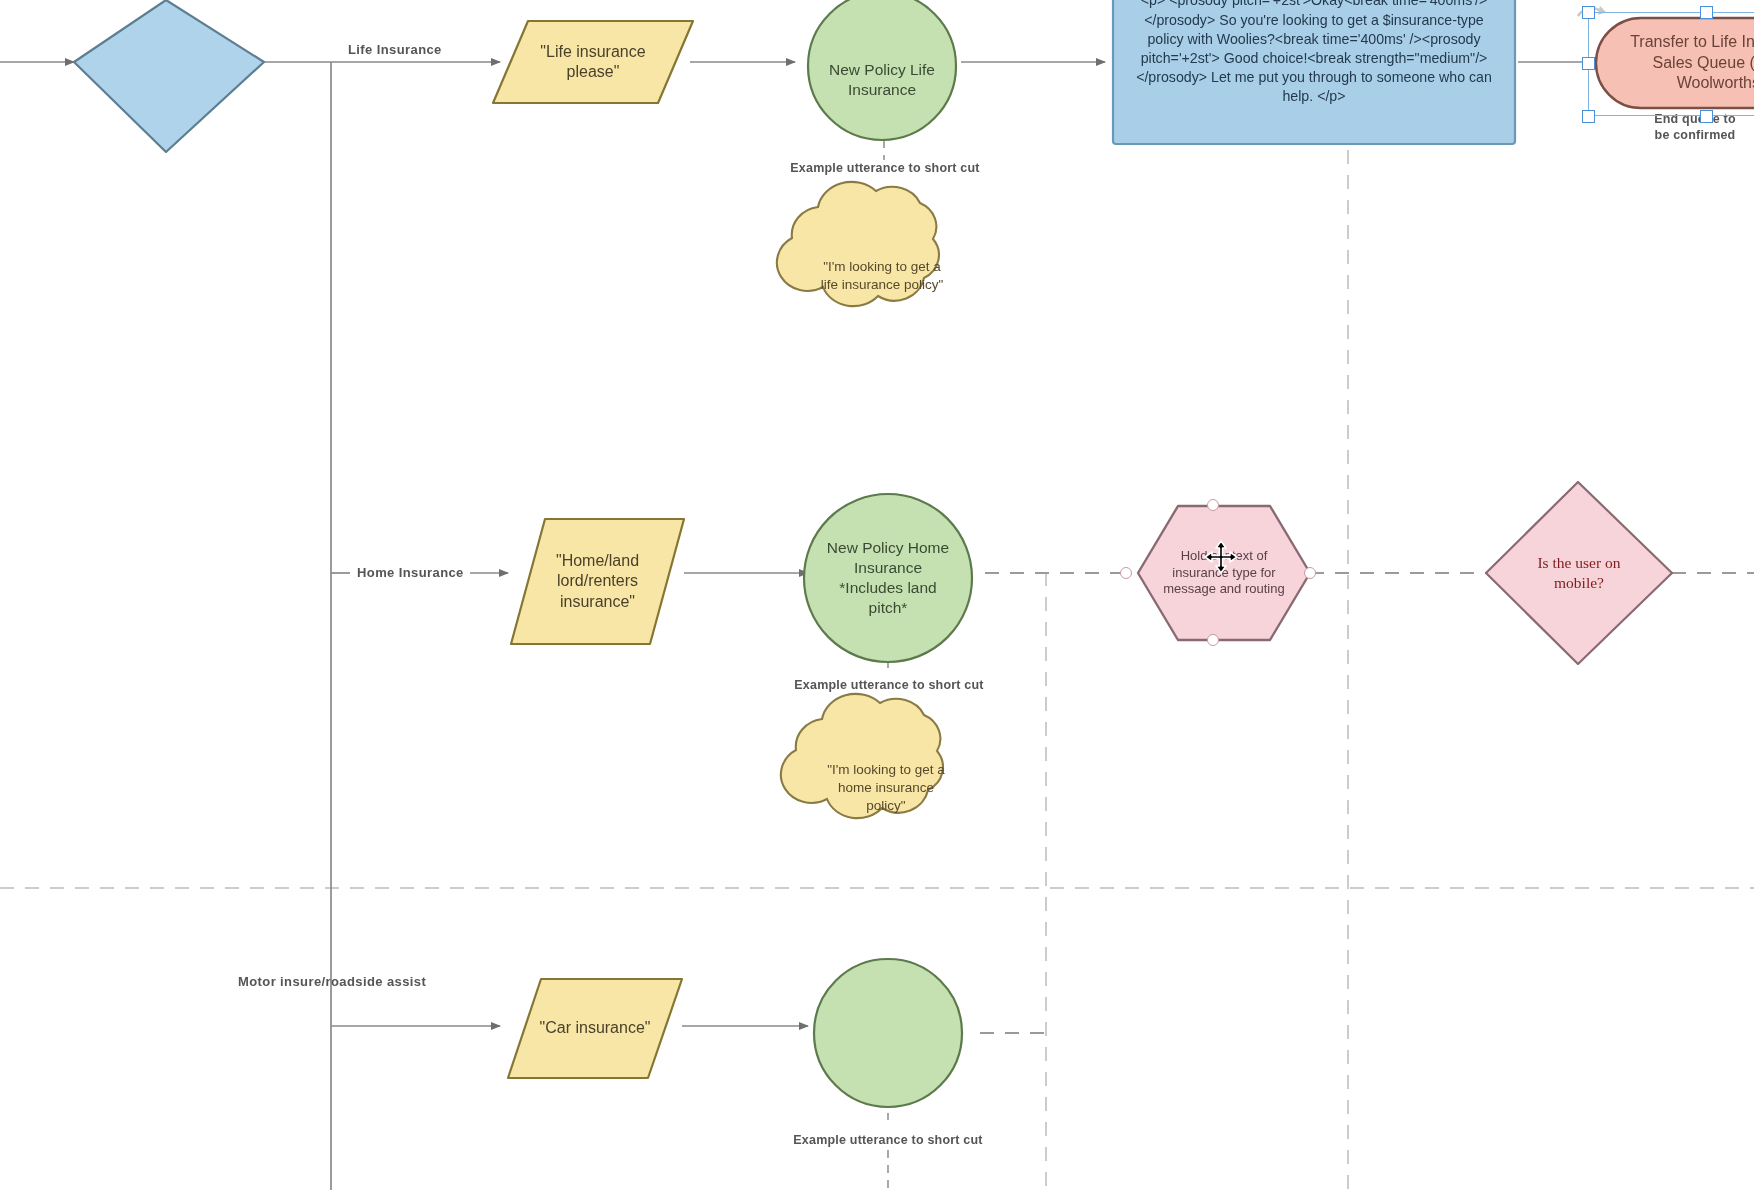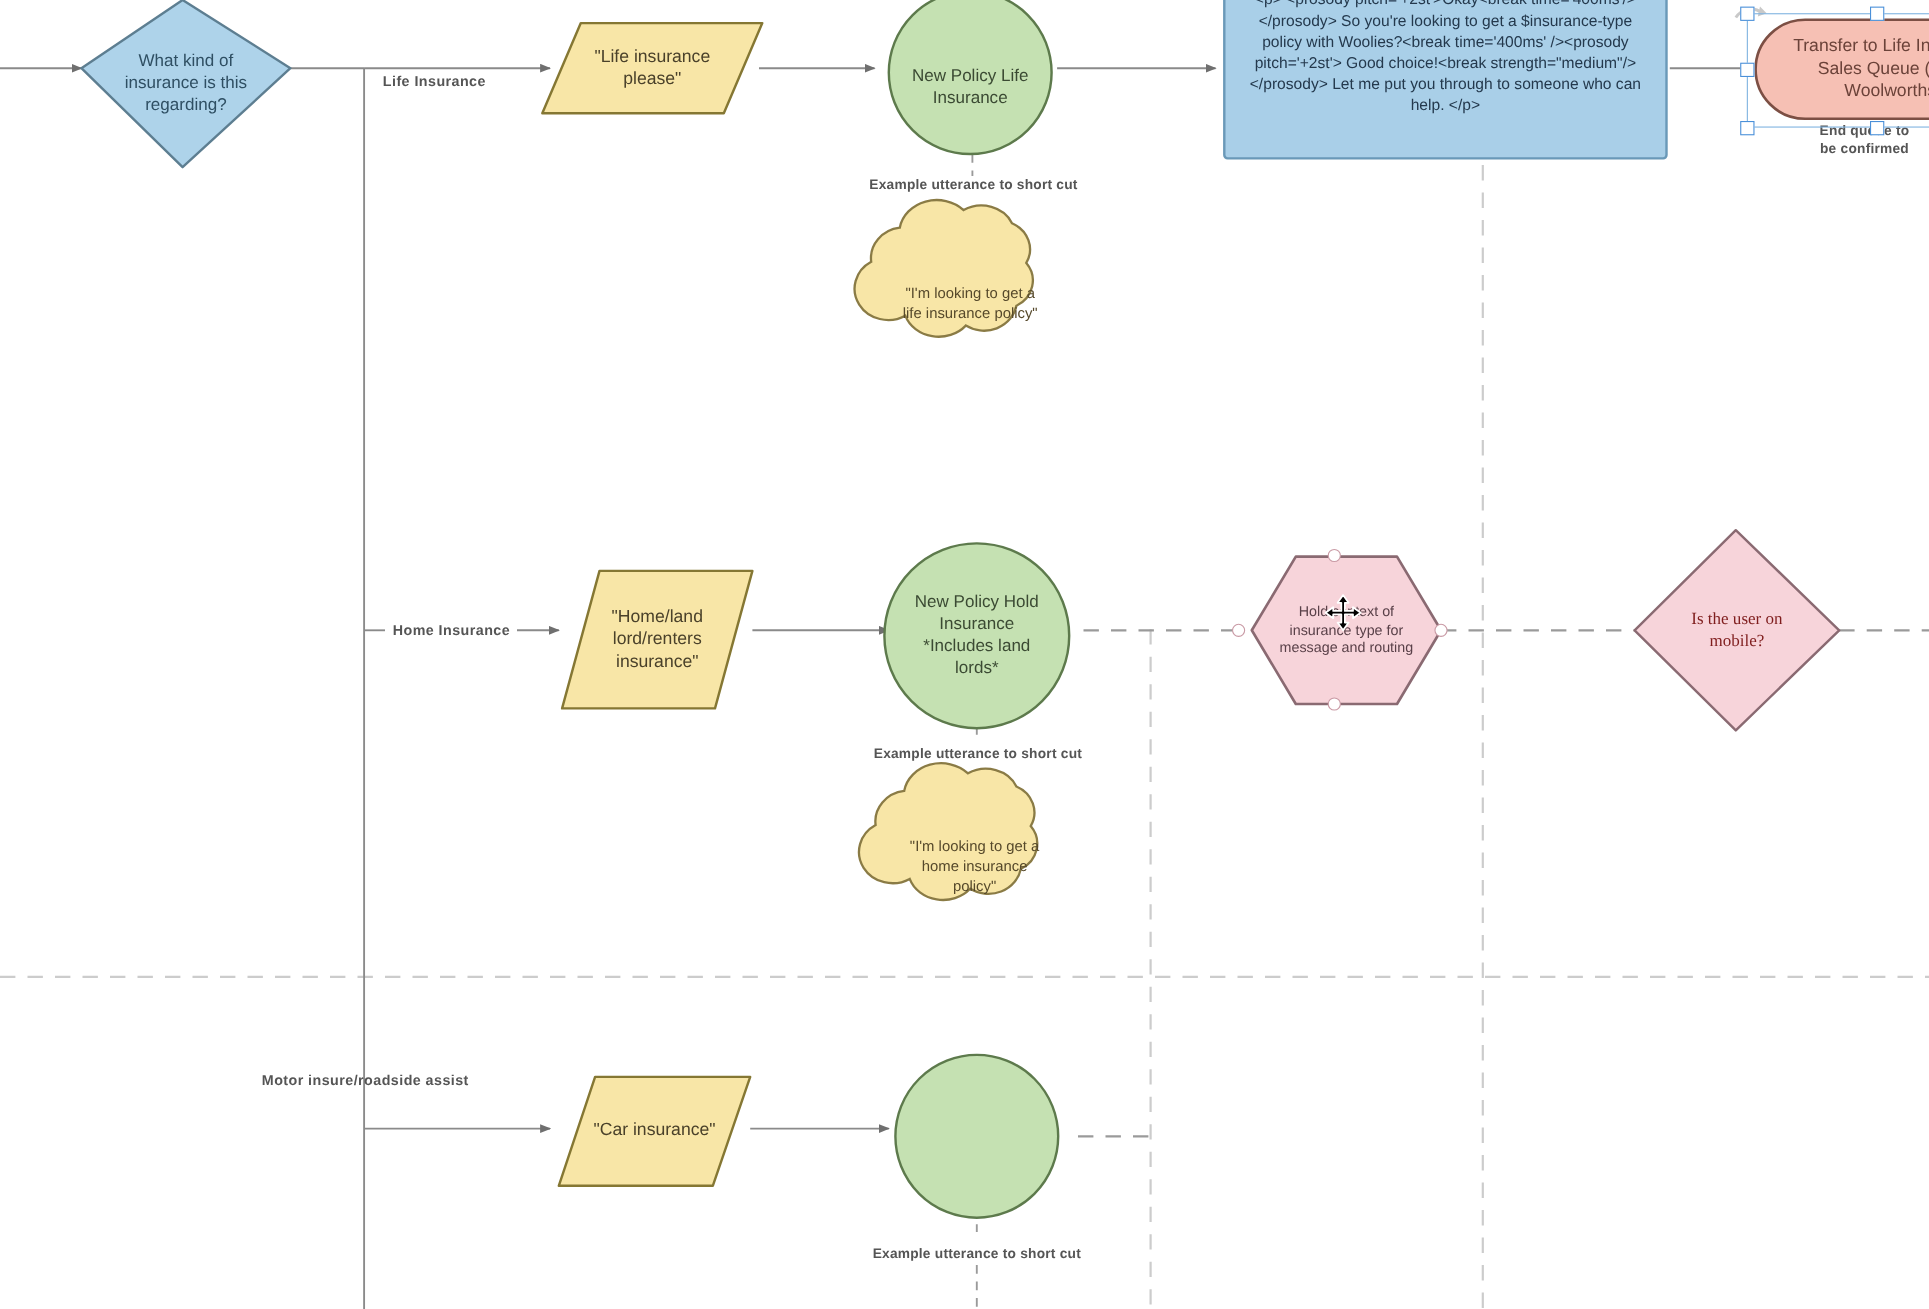--- a/index.html
+++ b/index.html
@@ -191,23 +191,20 @@
       <path d="M812,238 a30,28 0 0,1 26,-31 a34,30 0 0,1 58,-16
                a30,26 0 0,1 44,12 a28,26 0 0,1 13,36
                a28,26 0 0,1 -9,39 a30,28 0 0,1 -46,18
                a32,28 0 0,1 -55,-9 a28,26 0 0,1 -31,-49 z" fill="#f8e6a7" stroke="#8a7b45" stroke-width="2.1" transform="translate(-16,512)"></path>
     </g>
 
     <path d="M1578,16 a16,16 0 0,1 24,-4" fill="none" stroke="#c9c9c9" stroke-width="2.6"></path>
     <path d="M1600,6 l6,6 l-8,3 z" fill="#c9c9c9"></path>
   </svg>
 
-  <div class="node diamond" style="left:74px;  top:0px;   width:190px; height:152px;">
-    <div class="node-text t-diamond-blue" style="max-width:140px;">What kind of insurance is this regarding?</div>
-  </div>
 
   <div class="node" style="left:493px; top:21px; width:200px; height:82px;">
     <div class="node-text t-para" style="max-width:150px;">"Life insurance please"</div>
   </div>
 
   <div class="node" style="left:808px; top:-8px; width:148px; height:148px;">
     <div class="node-text t-circle" style="max-width:126px;margin-top:28px;">New Policy Life Insurance</div>
   </div>
 
   <div class="node" style="left:1113px; top:-46px; width:402px; height:190px;">
@@ -216,21 +213,21 @@
 
   <div class="node" style="left:1596px; top:18px; width:250px; height:90px;">
     <div class="node-text t-pill" style="max-width:232px;">Transfer to Life Insurance Sales Queue (Non-Woolworths)</div>
   </div>
 
   <div class="node" style="left:511px; top:519px; width:173px; height:125px;">
     <div class="node-text t-para" style="max-width:132px;">"Home/land lord/renters insurance"</div>
   </div>
 
   <div class="node" style="left:804px; top:494px; width:168px; height:168px;">
-    <div class="node-text t-circle" style="max-width:140px;">New Policy Hold Insurance *Includes land lords*</div>
+    <div class="node-text t-circle" style="max-width:140px;">New Policy Home Insurance *Includes land pitch*</div>
   </div>
 
   <div class="node" style="left:1138px; top:506px; width:172px; height:134px;">
     <div class="node-text t-hex" style="max-width:140px;">Hold context of insurance type for message and routing</div>
   </div>
 
   <div class="node" style="left:1486px; top:482px; width:186px; height:182px;">
     <div class="node-text t-diamond-pink" style="max-width:130px;">Is the user on mobile?</div>
   </div>
 
@@ -240,21 +237,21 @@
 
 
   <div class="node" style="left:792px; top:226px; width:180px; height:100px;">
     <div class="node-text t-cloud" style="max-width:142px;">"I'm looking to get a life insurance policy"</div>
   </div>
 
   <div class="node" style="left:796px; top:736px; width:180px; height:104px;">
     <div class="node-text t-cloud" style="max-width:134px;">"I'm looking to get a home insurance policy"</div>
   </div>
 
-  <div class="edge-label" style="left:348px; top:66px;">Life Insurance</div>
+  <div class="edge-label" style="left:348px; top:42px;">Life Insurance</div>
 
   <div class="edge-label" style="left:357px; top:565px;">Home  Insurance</div>
 
   <div class="edge-label" style="left:238px; top:974px;">Motor insure/roadside assist</div>
 
   <div class="annot" style="left:780px; top:161px; width:210px;">Example utterance to short cut</div>
 
   <div class="annot" style="left:784px; top:678px; width:210px;">Example utterance to short cut</div>
 
   <div class="annot" style="left:783px; top:1133px; width:210px;">Example utterance to short cut</div>

